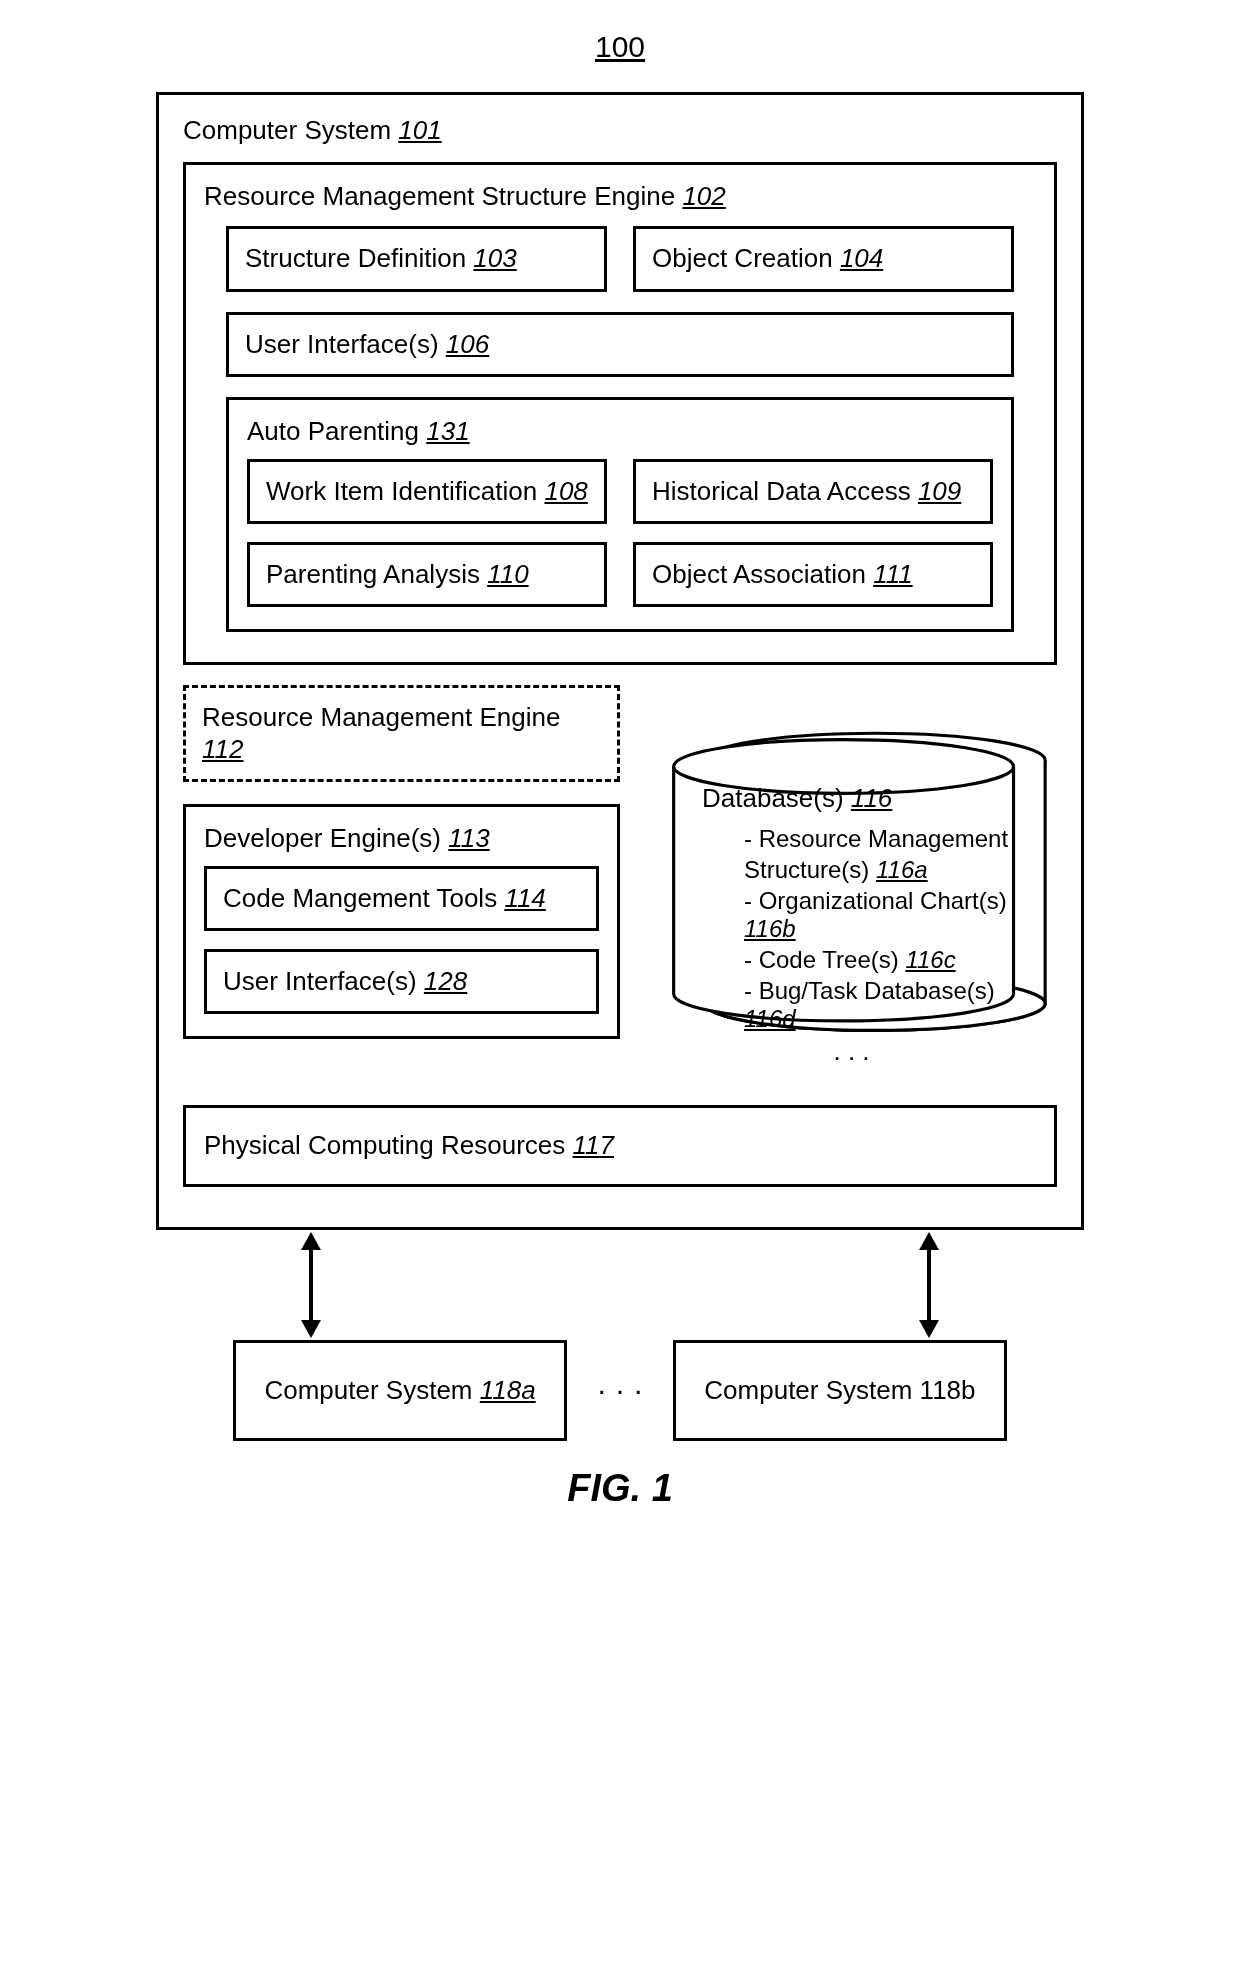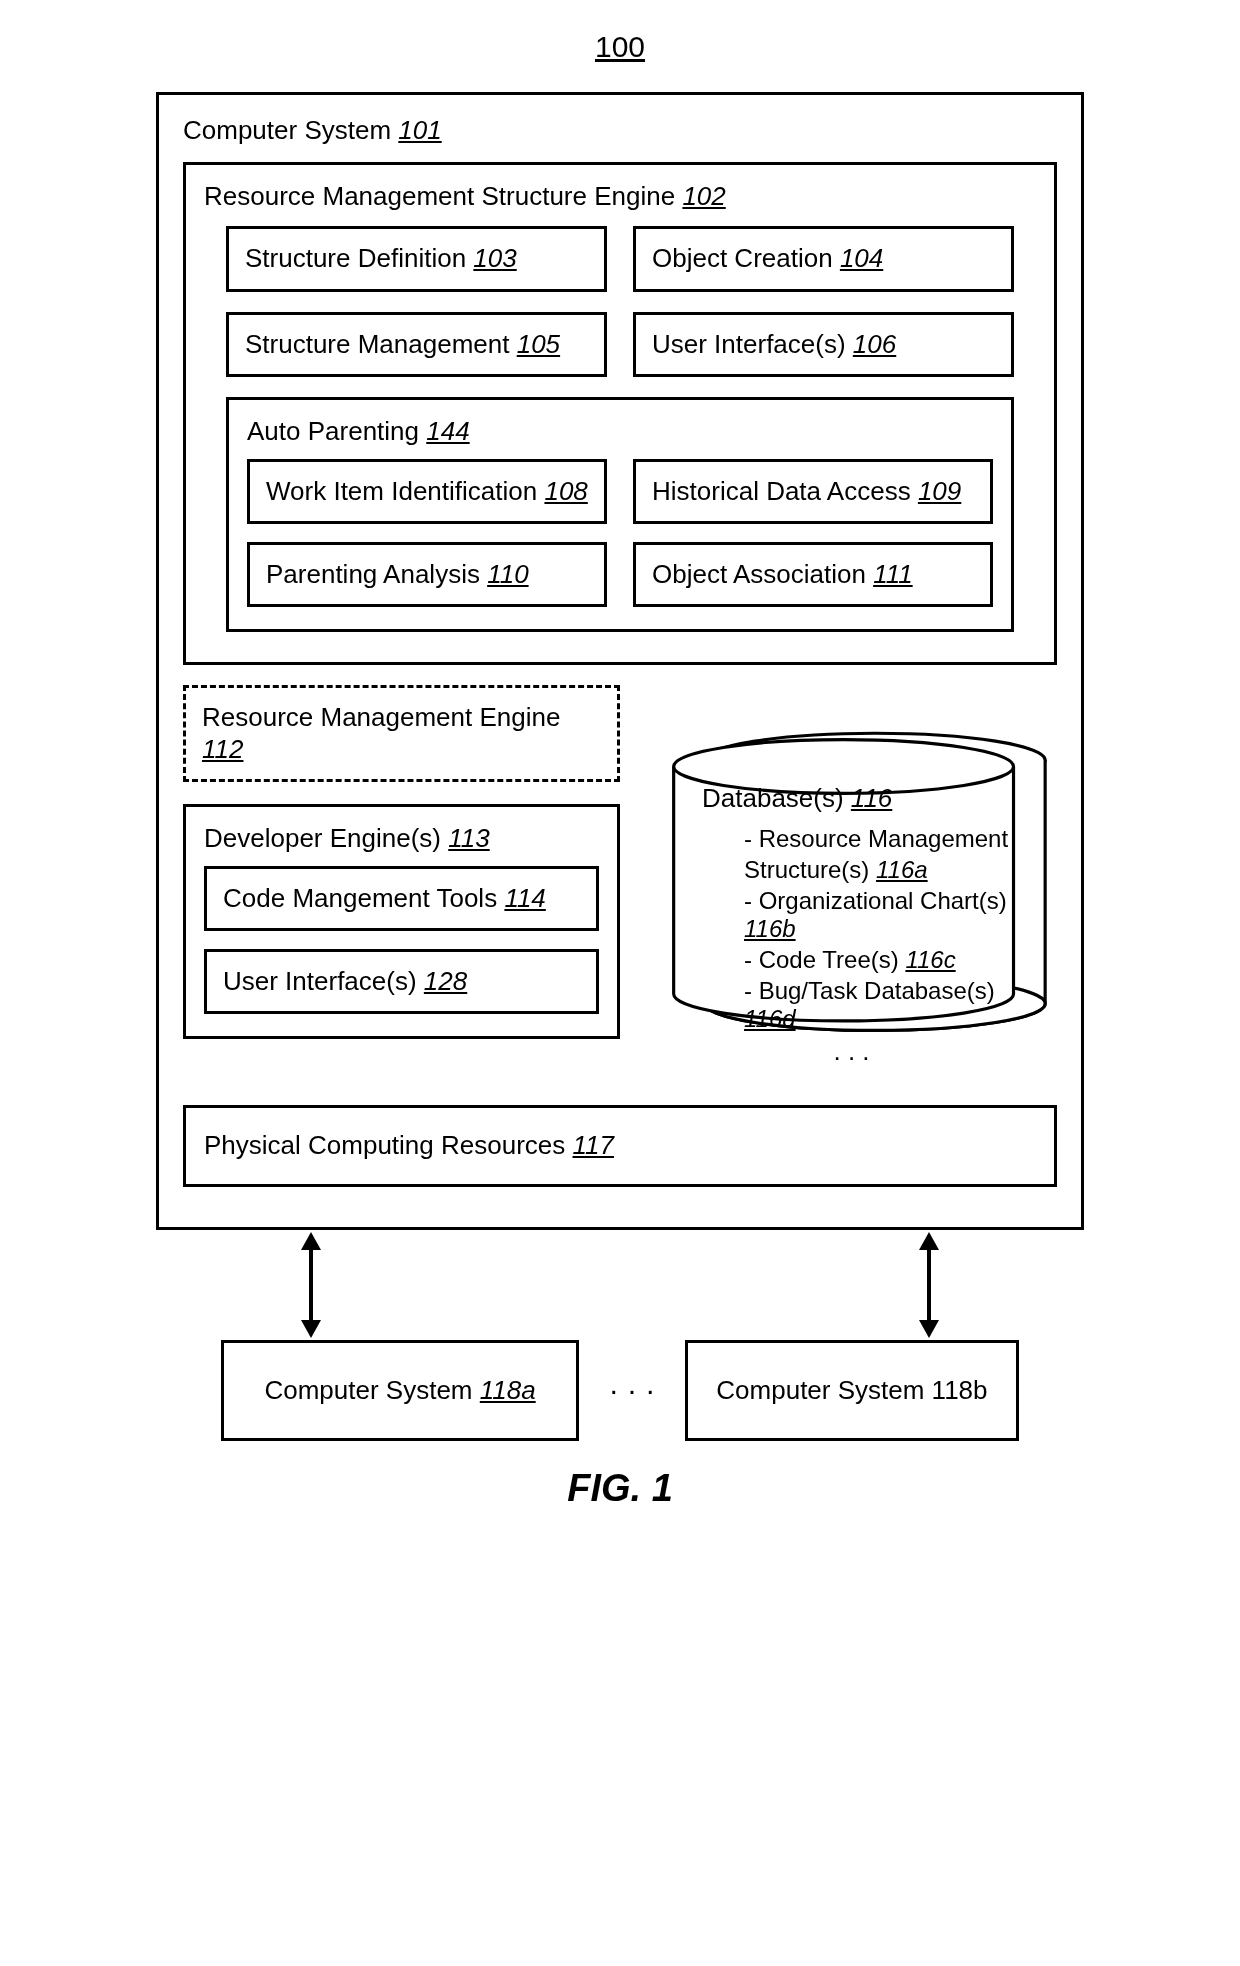--- a/index.html
+++ b/index.html
@@ -46,31 +46,28 @@
         <div class="row">
           <div class="box pad col">
             <span class="label"><span>Structure Definition</span> <span class="u i">103</span></span>
           </div>
           <div class="box pad col">
             <span class="label"><span>Object Creation</span> <span class="u i">104</span></span>
           </div>
         </div>
         <div class="row">
           <div class="box pad col">
-            <span class="label"><span>Structure Management</span> <span class="u i">105</span></span>
-          </div>
-          <div class="box pad col">
             <span class="label"><span>User Interface(s)</span> <span class="u i">106</span></span>
           </div>
         </div>
 
         <div class="box midpad">
           <div class="label" style="margin-bottom:12px">
             <span>Auto Parenting</span>
-            <span class="u i">144</span>
+            <span class="u i">131</span>
           </div>
           <div class="stack">
             <div class="row">
               <div class="box pad col">
                 <span class="label"><span>Work Item Identification</span> <span class="u i">108</span></span>
               </div>
               <div class="box pad col">
                 <span class="label"><span>Historical Data Access</span> <span class="u i">109</span></span>
               </div>
             </div>
@@ -152,21 +149,21 @@
     </svg>
     <div style="width:60px"></div>
     <svg width="60" height="110" viewBox="0 0 60 110">
       <line x1="30" y1="14" x2="30" y2="96" stroke="#000" stroke-width="4"></line>
       <polygon points="30,2 20,20 40,20" fill="#000"></polygon>
       <polygon points="30,108 20,90 40,90" fill="#000"></polygon>
     </svg>
   </div>
 
   <div style="display:flex;justify-content:center;align-items:center;gap:30px">
-    <div class="box" style="padding:32px 40px">
+    <div class="box" style="padding:32px 28px">
       <span class="label"><span>Computer System</span> <span class="u i">118a</span></span>
     </div>
     <div style="font-size:30px">· · ·</div>
     <div class="box" style="padding:32px 28px">
       <span class="label">Computer System 118b</span>
     </div>
   </div>
 
   <div class="figcap">FIG. 1</div>
 </div>

